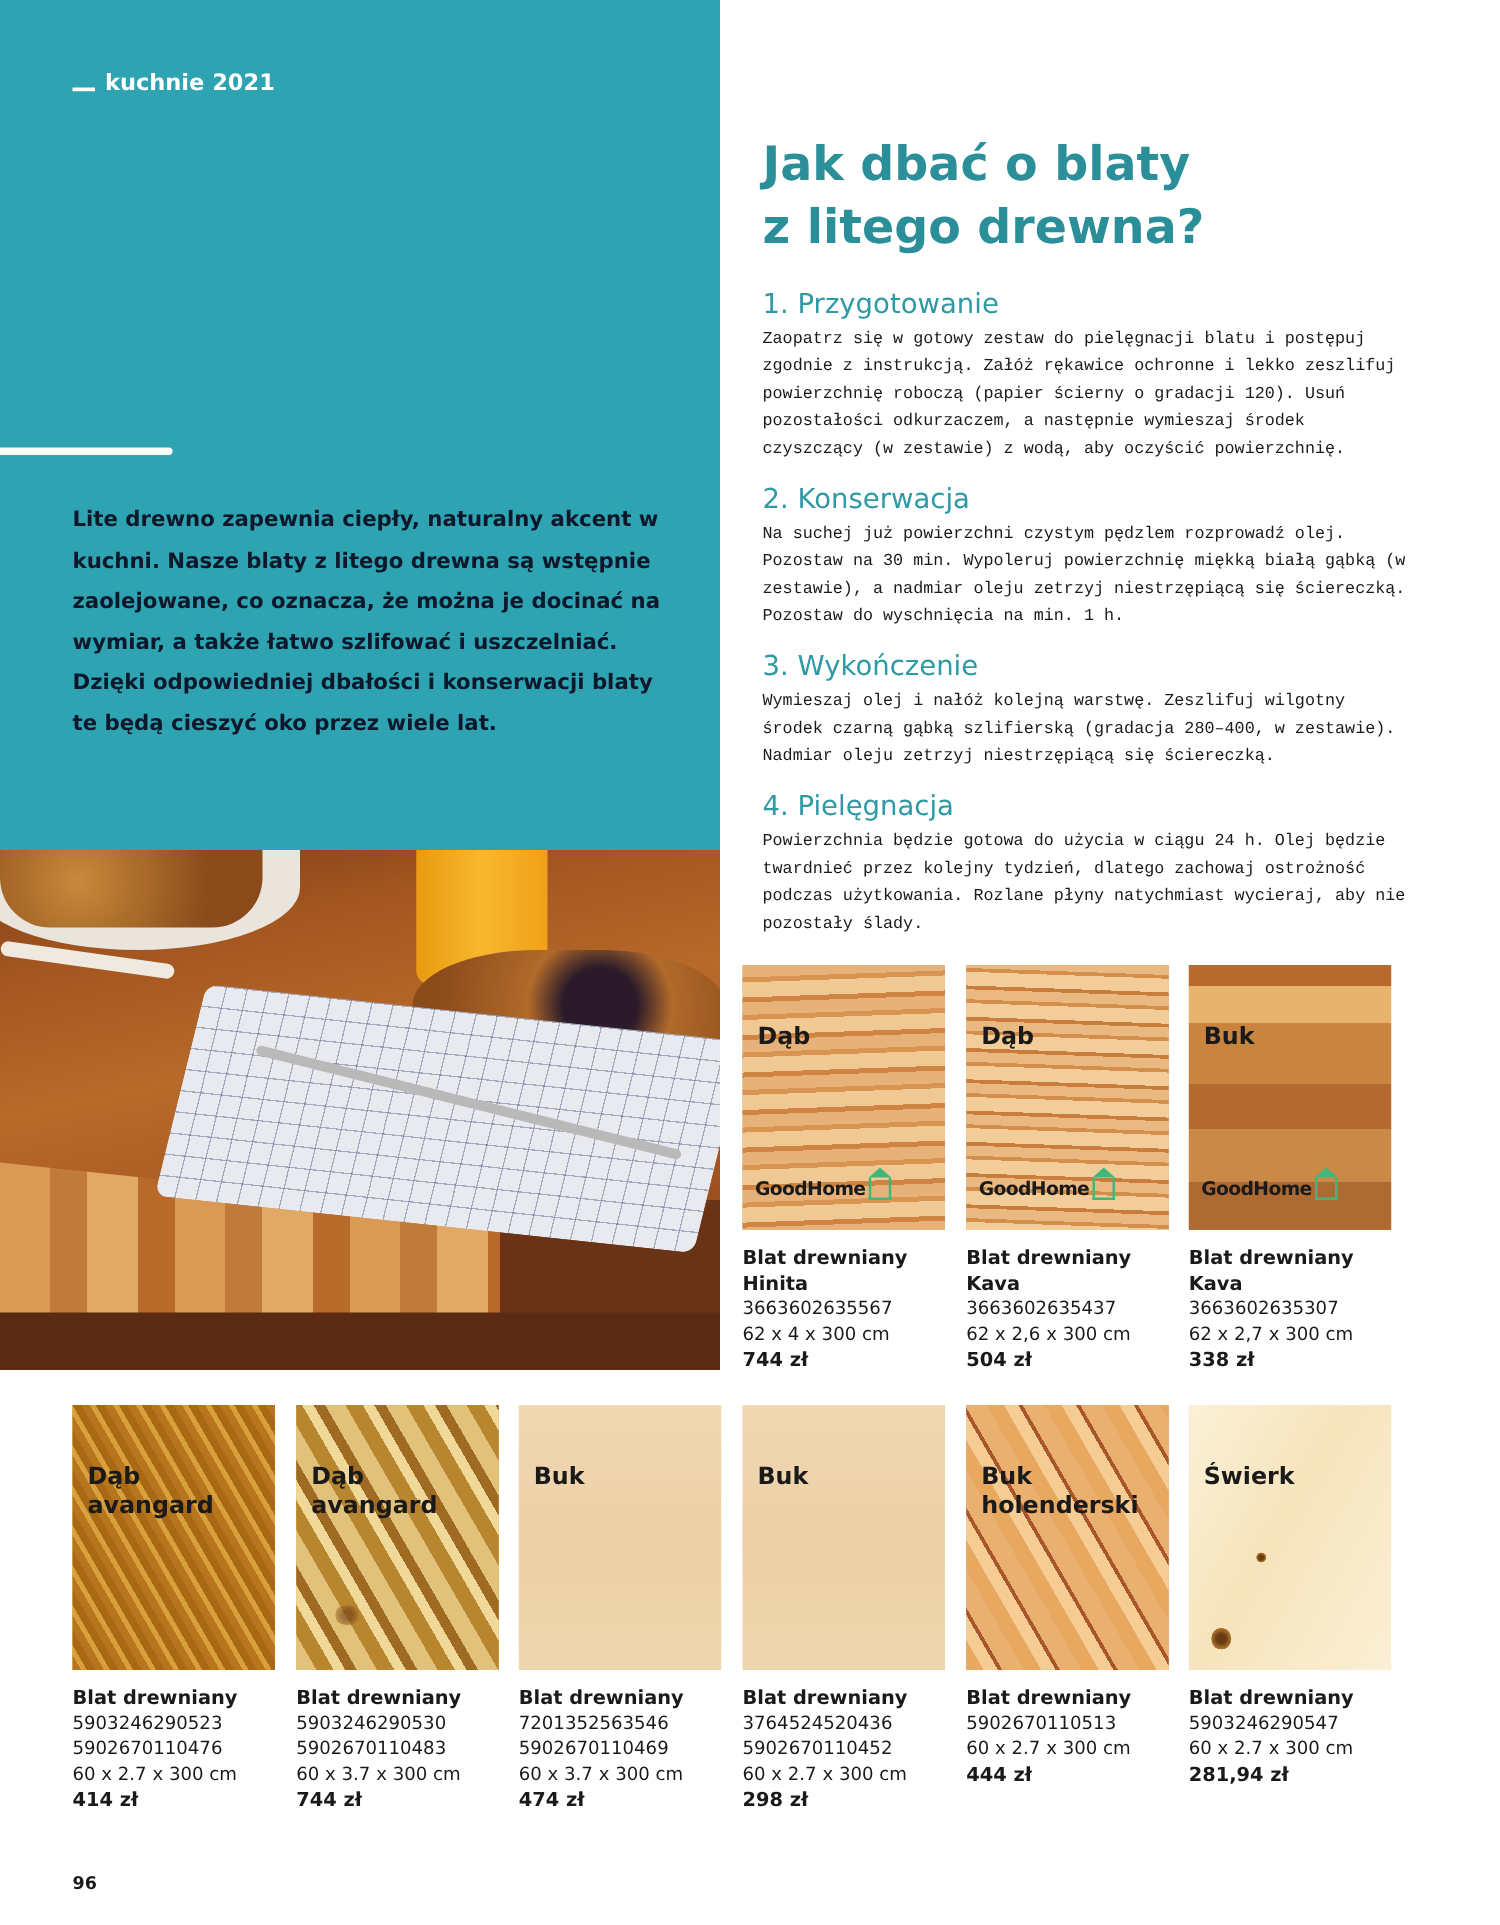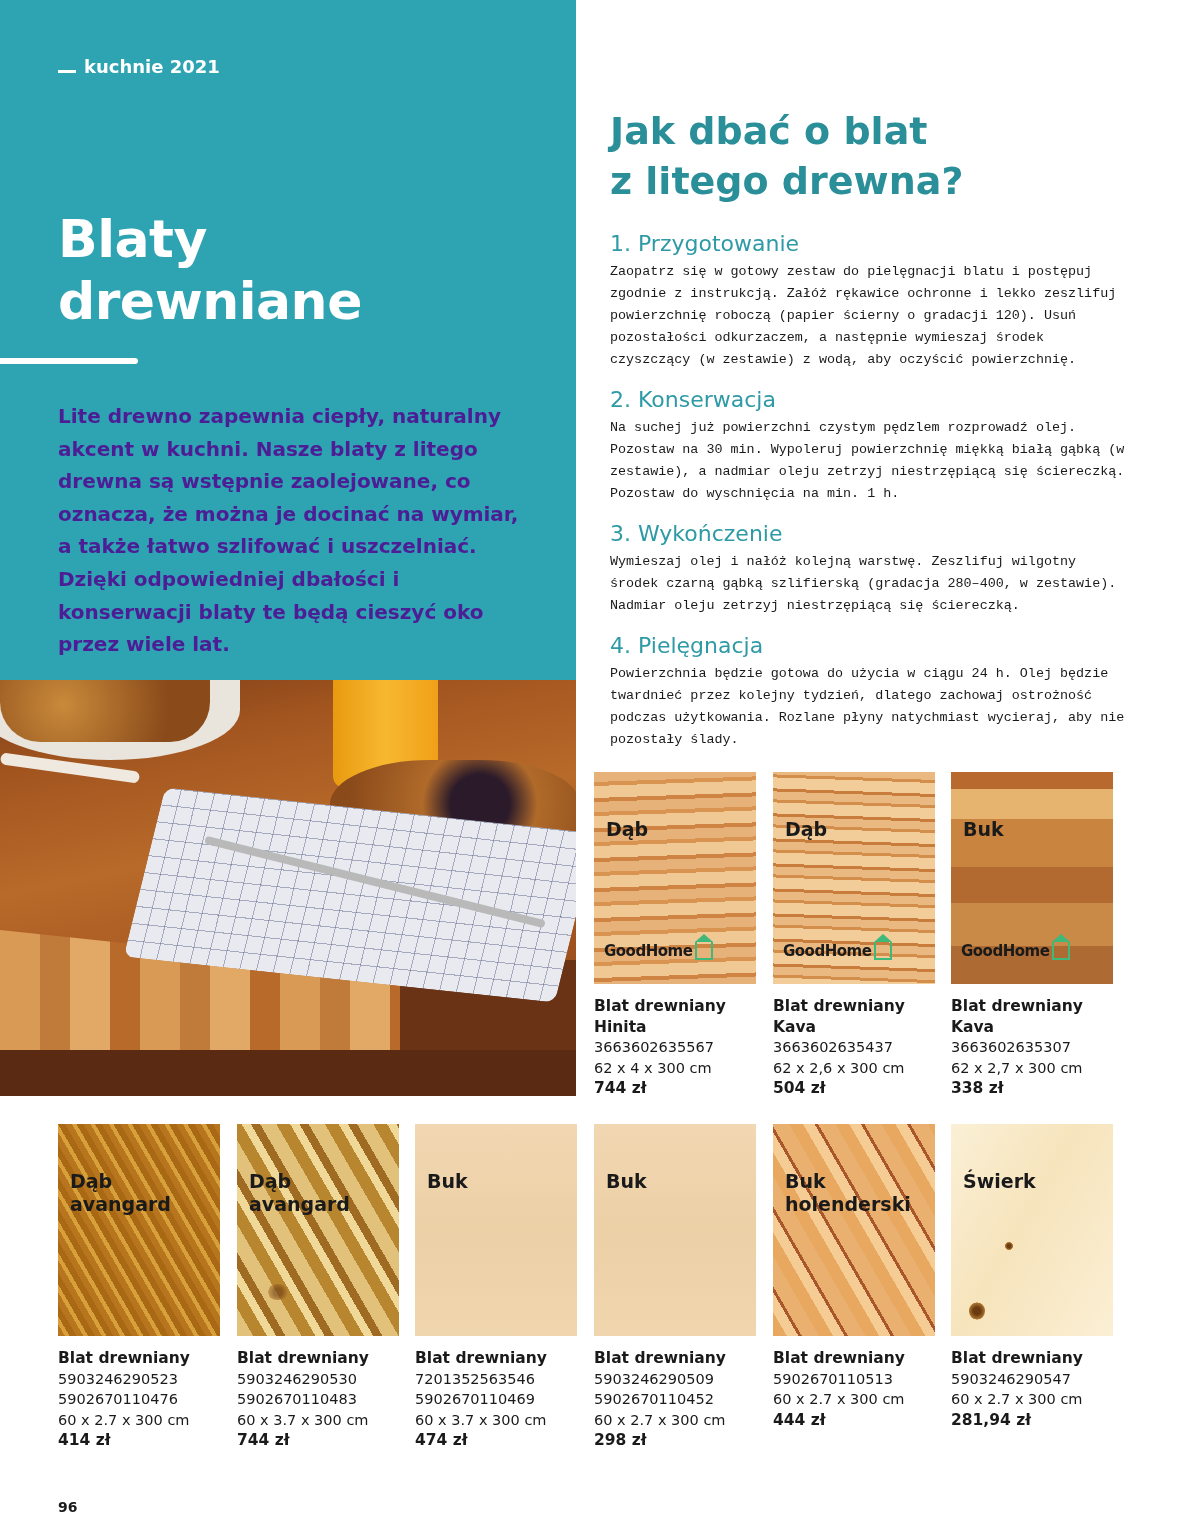--- a/index.html
+++ b/index.html
@@ -5,21 +5,21 @@
   * { box-sizing: border-box; margin: 0; padding: 0; }
   html, body { width: 1200px; height: 1540px; background: #ffffff; overflow: hidden; }
   body { position: relative; font-family: "DejaVu Sans", sans-serif; color: #1a1a1a; }
 
   
   .teal-panel { position: absolute; left: 0; top: 0; width: 576px; height: 680px; background: #2ea3b2; }
   .kicker { position: absolute; left: 58px; top: 56px; color: #fff; font-weight: bold; font-size: 18px; display: flex; align-items: center; gap: 8px; }
   .kicker-dash { display: inline-block; width: 18px; height: 3px; background: #fff; margin-top: 10px; }
   .main-title { position: absolute; left: 58px; top: 208px; color: #fff; font-weight: bold; font-size: 52px; line-height: 62px; letter-spacing: -0.5px; }
   .title-rule { position: absolute; left: 0; top: 358px; width: 138px; height: 6px; background: #fff; border-radius: 0 3px 3px 0; }
-  .intro { position: absolute; left: 58px; top: 400px; width: 480px; color: #4c1d95; font-weight: bold; font-size: 20px; line-height: 32.6px; }
+  .intro { position: absolute; left: 58px; top: 400px; width: 480px; color: #0f172a; font-weight: bold; font-size: 17px; line-height: 32.6px; }
 
   
   .photo { position: absolute; left: 0; top: 680px; width: 576px; height: 416px; overflow: hidden;
     background: linear-gradient(168deg, #7a3d1a 0%, #a2551f 18%, #b86a2a 40%, #a85a22 60%, #8a3f18 100%); }
   .photo .plate1 { position: absolute; left: -20px; top: -10px; width: 260px; height: 90px; border-radius: 0 0 130px 130px / 0 0 50px 50px; background: #e9e4dc; }
   .photo .waffle1 { position: absolute; left: 0; top: 0; width: 210px; height: 62px; border-radius: 0 0 40px 40px; background: radial-gradient(circle at 30% 40%, #c88a3a, #8a4a1a 70%); }
   .photo .utensil1 { position: absolute; left: 0; top: 82px; width: 140px; height: 12px; background: #efe9df; border-radius: 6px; transform: rotate(8deg); }
   .photo .juice { position: absolute; left: 333px; top: 0; width: 105px; height: 108px; background: linear-gradient(90deg, #e89a10, #f7b830 50%, #f0a018); border-radius: 0 0 12px 12px; }
   .photo .plate2 { position: absolute; left: 290px; top: 110px; width: 300px; height: 100px; border-radius: 50%; background: #e6dfd1; }
   .photo .waffle2 { position: absolute; left: 330px; top: 80px; width: 250px; height: 110px; border-radius: 40%; background: radial-gradient(circle at 60% 40%, #2a1a2a 0 18%, #b06a2a 35%, #8a4a1a 80%); }
@@ -65,44 +65,40 @@
   .page-num { position: absolute; left: 58px; top: 1487px; font-weight: bold; font-size: 14px; color: #1a1a1a; margin-top: 12px; }
 </style>
 </head>
 <body>
 
 <section class="teal-panel">
   <div class="kicker">
     <span class="kicker-dash"></span>
     <span>kuchnie 2021</span>
   </div>
-  <h1 class="main-title">
-    <span>Blaty</span><br>
-    <span>drewniane</span>
-  </h1>
   <div class="title-rule"></div>
   <p class="intro">Lite drewno zapewnia ciepły, naturalny akcent w kuchni. Nasze blaty z litego drewna są wstępnie zaolejowane, co oznacza, że można je docinać na wymiar, a także łatwo szlifować i uszczelniać. Dzięki odpowiedniej dbałości i konserwacji blaty te będą cieszyć oko przez wiele lat.</p>
 </section>
 
 <div class="photo" title="Wooden countertop with waffles, berries, juice, checked napkin and fork">
   <div class="edge"></div>
   <div class="side"></div>
   <div class="front"></div>
   <div class="plate1"></div>
   <div class="waffle1"></div>
   <div class="utensil1"></div>
   <div class="juice"></div>
   <div class="plate2"></div>
   <div class="waffle2"></div>
   <div class="napkin"></div>
   <div class="fork"></div>
 </div>
 
 <h2 class="care-title">
-  <span>Jak dbać o blat</span><br>
+  <span>Jak dbać o blaty</span><br>
   <span>z litego drewna?</span>
 </h2>
 
 <div class="step" style="top:230px">
   <h3 class="step-title">1. Przygotowanie</h3>
   <p class="step-body">Zaopatrz się w gotowy zestaw do pielęgnacji blatu i postępuj zgodnie z instrukcją. Załóż rękawice ochronne i lekko zeszlifuj powierzchnię roboczą (papier ścierny o gradacji 120). Usuń pozostałości odkurzaczem, a następnie wymieszaj środek czyszczący (w zestawie) z wodą, aby oczyścić powierzchnię.</p>
 </div>
 <div class="step" style="top:386px">
   <h3 class="step-title">2. Konserwacja</h3>
   <p class="step-body">Na suchej już powierzchni czystym pędzlem rozprowadź olej. Pozostaw na 30 min. Wypoleruj powierzchnię miękką białą gąbką (w zestawie), a nadmiar oleju zetrzyj niestrzępiącą się ściereczką. Pozostaw do wyschnięcia na min. 1 h.</p>
@@ -206,21 +202,21 @@
     <div class="price">474 zł</div>
   </div>
 </div>
 
 <div class="card" style="left:594px; top:1124px">
   <div class="swatch w-buk-light">
     <span class="swatch-label">Buk</span>
   </div>
   <div class="info">
     <div class="name">Blat drewniany</div>
-    <div>5903246290509</div>
+    <div>3764524520436</div>
     <div>5902670110452</div>
     <div>60 x 2.7 x 300 cm</div>
     <div class="price">298 zł</div>
   </div>
 </div>
 
 <div class="card" style="left:773px; top:1124px">
   <div class="swatch w-buk-hol">
     <span class="swatch-label" style="width:130px">Buk holenderski</span>
   </div>

